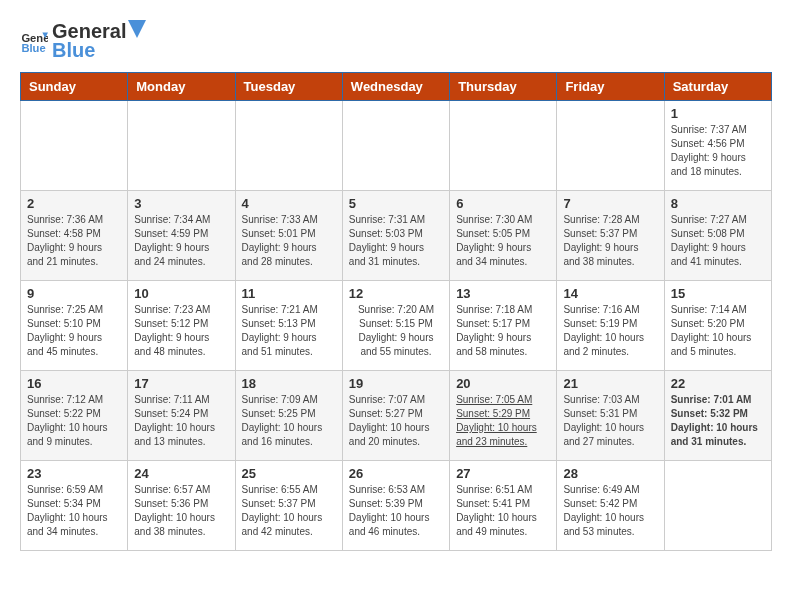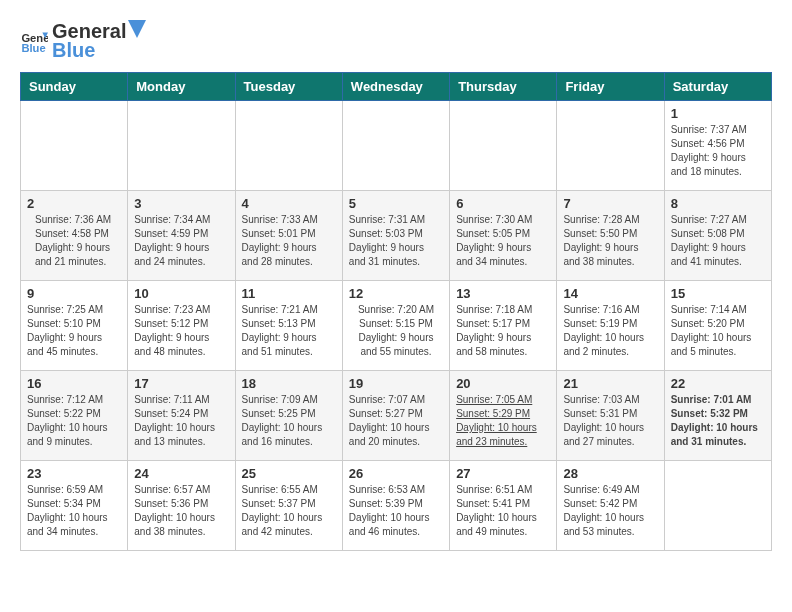--- a/index.html
+++ b/index.html
@@ -37,21 +37,21 @@
     .location {
       font-size: 15px;
       color: #555;
     }
     .calendar {
       width: 100%;
       border-collapse: collapse;
       border: 1px solid #ccc;
     }
     .calendar th {
-      background-color: #0f766e;
+      background-color: #c2410c;
       color: white;
       text-align: left;
       padding: 6px 8px;
       font-size: 13px;
       font-weight: bold;
       border: 1px solid #2e6aa8;
     }
     .calendar td {
       vertical-align: top;
       border: 1px solid #ccc;
@@ -131,21 +131,21 @@
           <span class="day-num">1</span>
           <div class="day-info" style="white-space: pre-line;">Sunrise: 7:37 AM
 Sunset: 4:56 PM
 Daylight: 9 hours
 and 18 minutes.</div>
         </td>
       </tr>
       <tr>
         <td>
           <span class="day-num">2</span>
-          <div class="day-info" style="white-space: pre-line; margin-left: 8px;">Sunrise: 7:36 AM
+          <div class="day-info" style="white-space: pre-line;">Sunrise: 7:36 AM
 Sunset: 4:58 PM
 Daylight: 9 hours
 and 21 minutes.</div>
         </td>
         <td>
           <span class="day-num">3</span>
           <div class="day-info" style="white-space: pre-line;">Sunrise: 7:34 AM
 Sunset: 4:59 PM
 Daylight: 9 hours
 and 24 minutes.</div>
@@ -167,21 +167,21 @@
         <td>
           <span class="day-num">6</span>
           <div class="day-info" style="white-space: pre-line;">Sunrise: 7:30 AM
 Sunset: 5:05 PM
 Daylight: 9 hours
 and 34 minutes.</div>
         </td>
         <td>
           <span class="day-num">7</span>
           <div class="day-info" style="white-space: pre-line;">Sunrise: 7:28 AM
-Sunset: 5:50 PM
+Sunset: 5:37 PM
 Daylight: 9 hours
 and 38 minutes.</div>
         </td>
         <td>
           <span class="day-num">8</span>
           <div class="day-info" style="white-space: pre-line;">Sunrise: 7:27 AM
 Sunset: 5:08 PM
 Daylight: 9 hours
 and 41 minutes.</div>
         </td>

